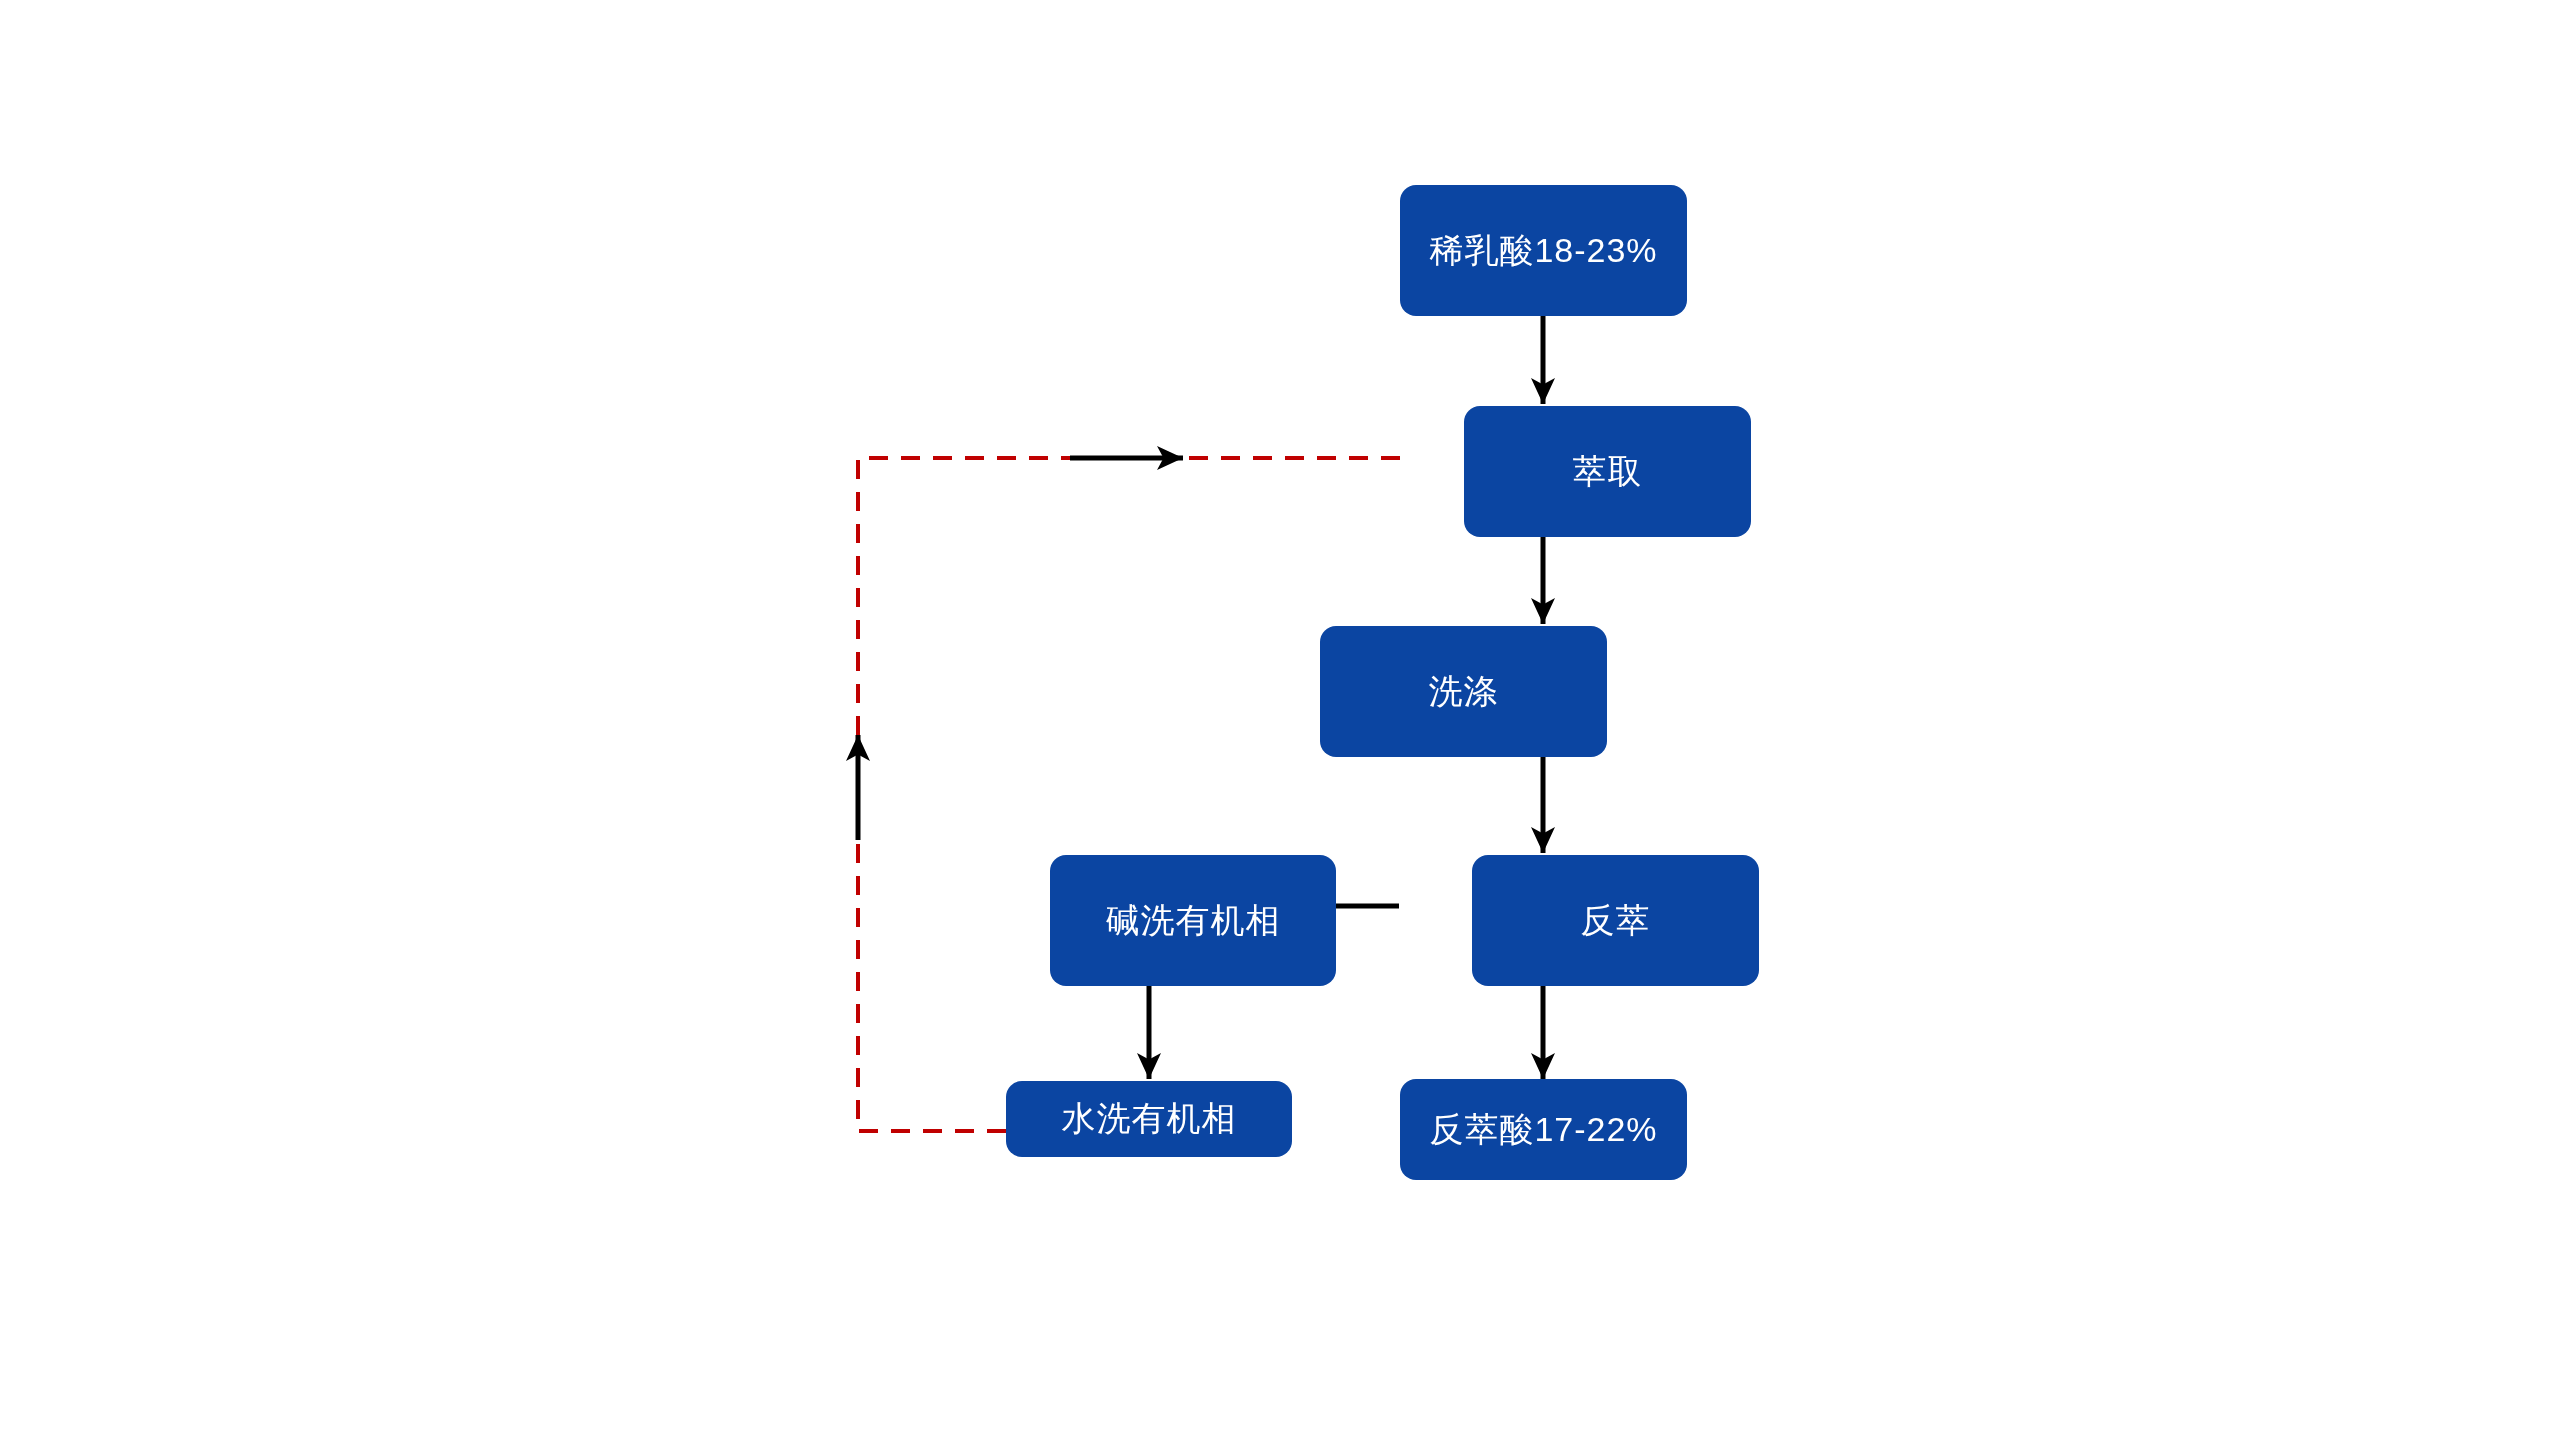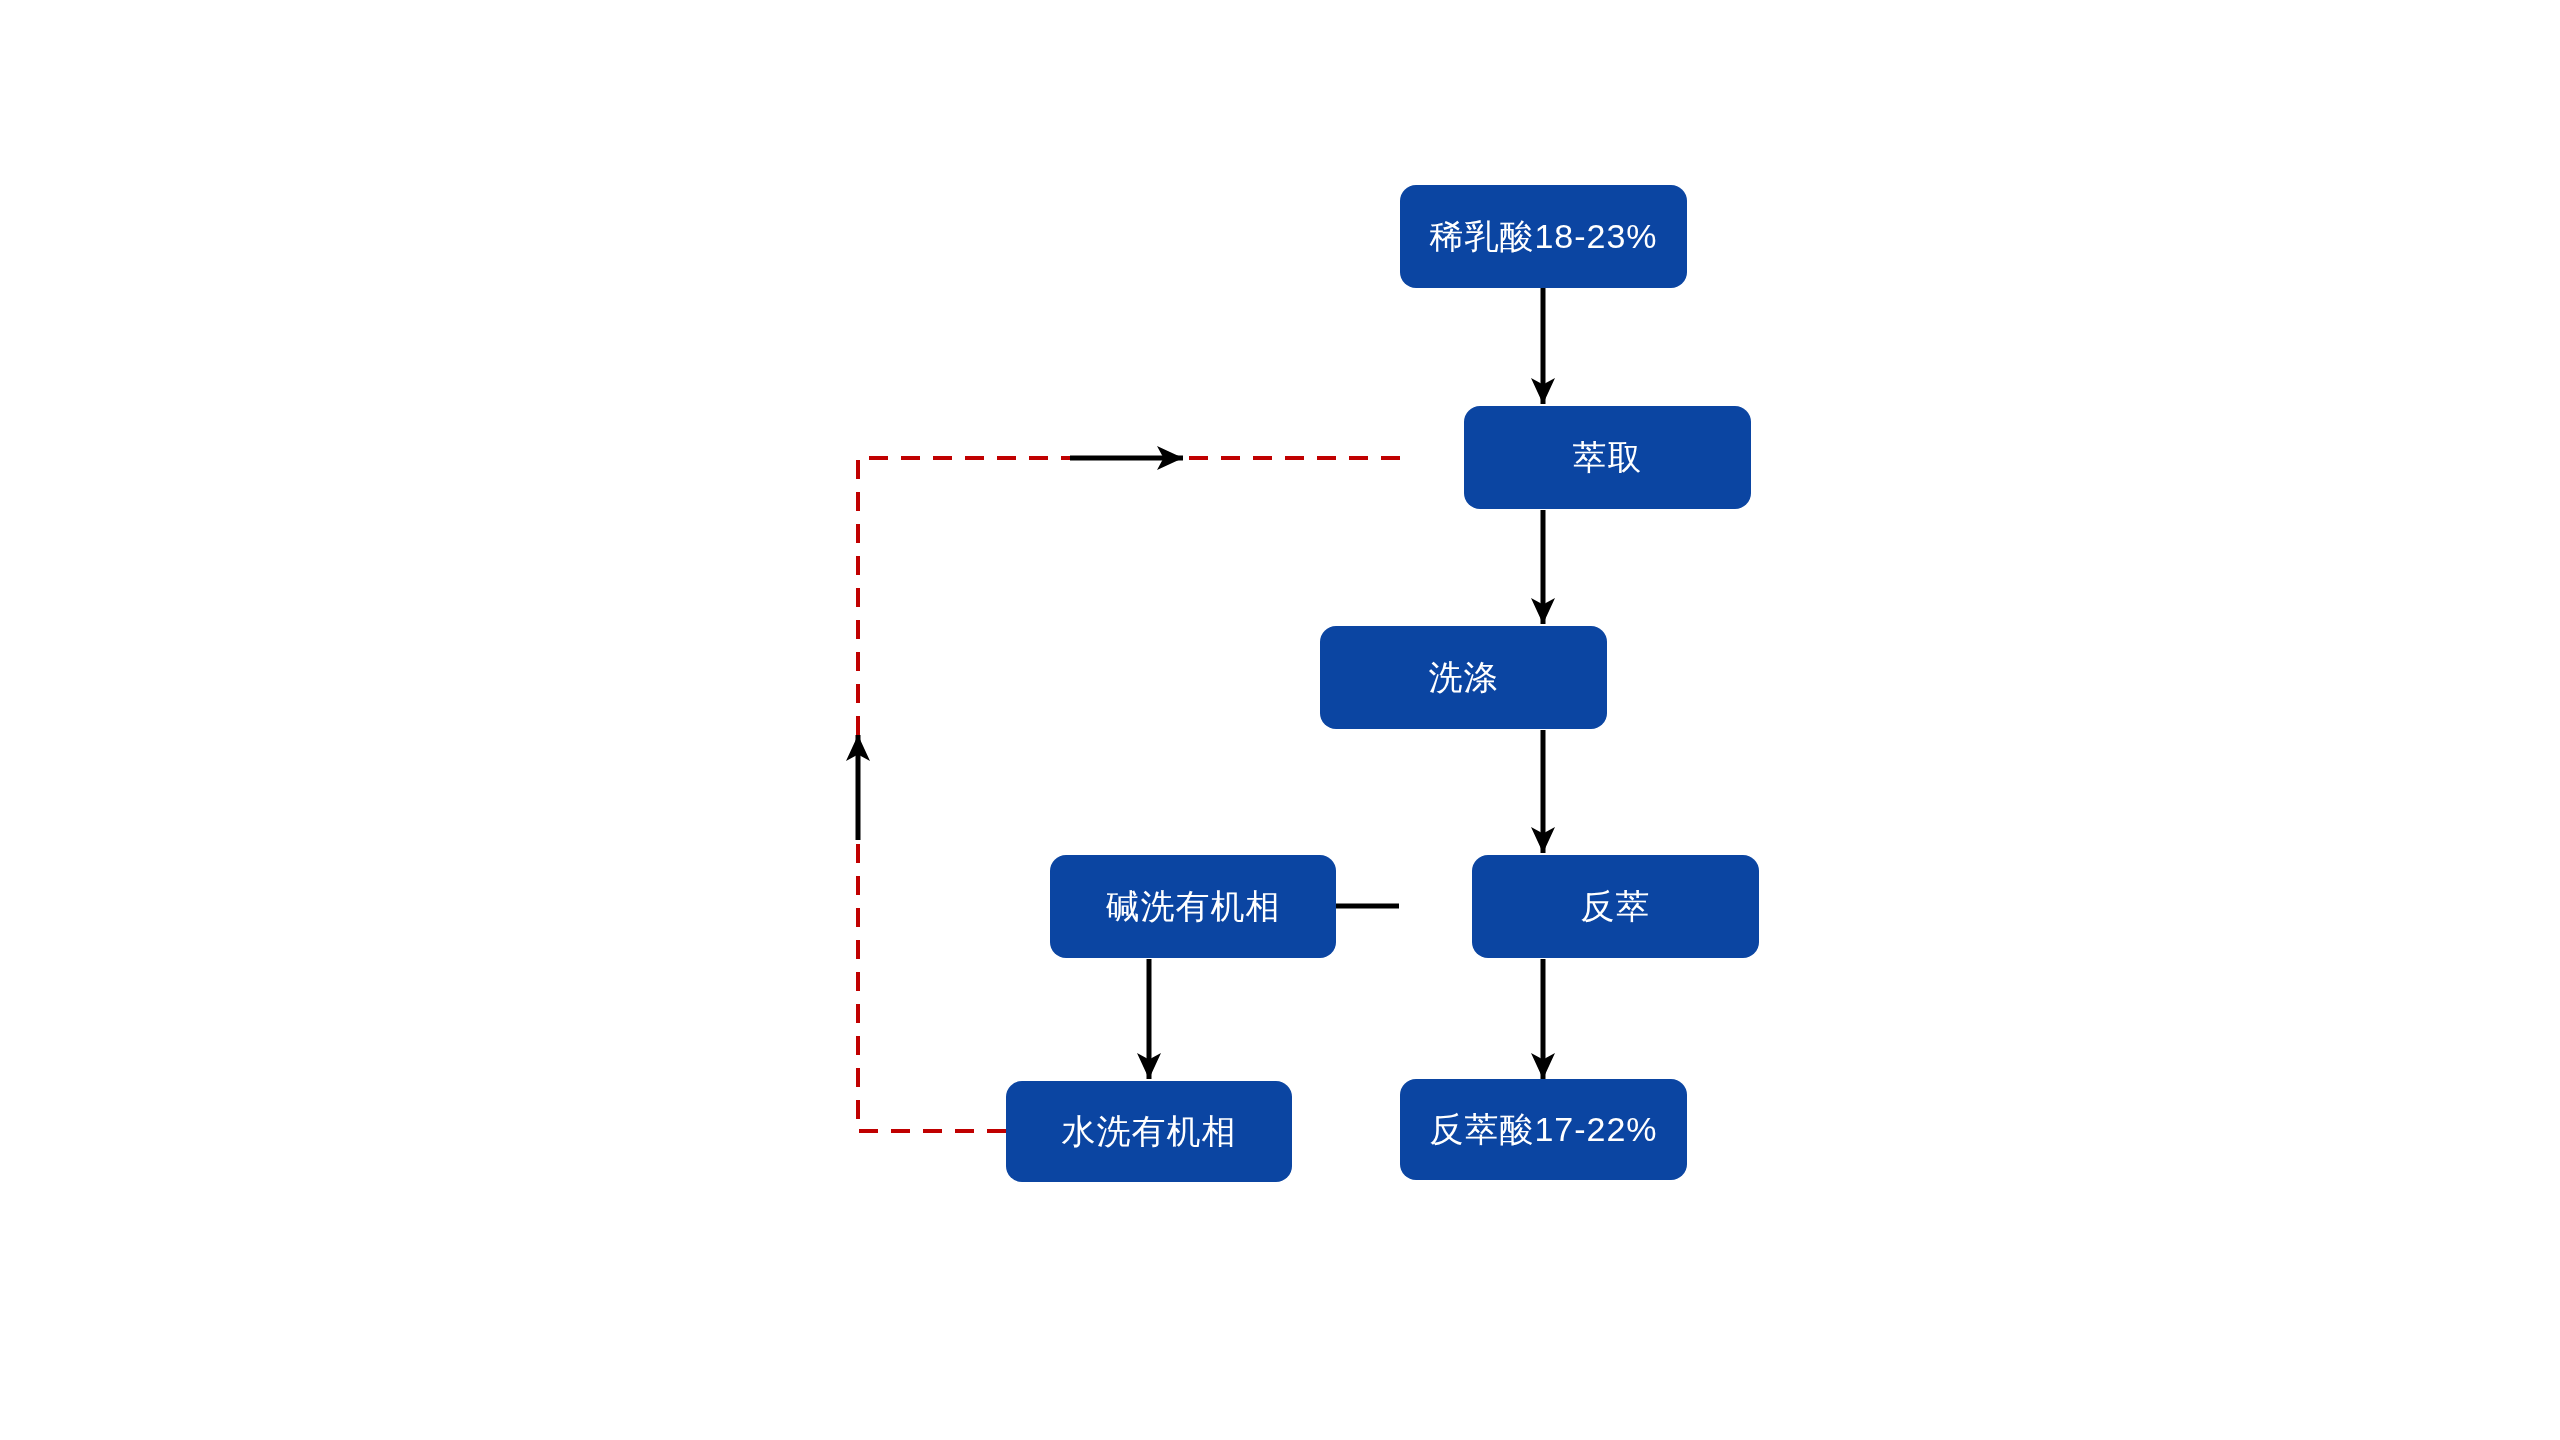--- a/index.html
+++ b/index.html
@@ -35,38 +35,38 @@
   .edge-dashed {
     stroke: var(--recycle);
     stroke-width: 4;
     stroke-dasharray: 19 13;
     fill: none;
   }
   .arrowhead-fill { fill: var(--arrow); }
   .node {
     position: absolute;
     width: 287px;
-    height: 103px;
+    height: 131px;
     background: var(--node-fill);
     border-radius: 16px;
     color: var(--node-text);
     display: flex;
     align-items: center;
     justify-content: center;
     font-size: 34px;
     letter-spacing: 1px;
     text-align: center;
     white-space: nowrap;
   }
   .node-dilute-lactic-acid      { left: 1400px; top: 185px; }
   .node-extraction              { left: 1464px; top: 406px; }
   .node-washing                 { left: 1320px; top: 626px; }
   .node-stripping               { left: 1472px; top: 855px; }
   .node-alkali-wash-organic     { left: 1050px; top: 855px; width: 286px; }
-  .node-water-wash-organic      { left: 1006px; top: 1081px; width: 286px; height: 101px; }
+  .node-water-wash-organic      { left: 1006px; top: 1081px; width: 286px; height: 76px; }
   .node-stripped-acid           { left: 1400px; top: 1079px; height: 101px; }
 </style>
 </head>
 <body>
 
 <div class="stage">
 
   <svg class="edges-layer" viewBox="0 0 2560 1440" xmlns="http://www.w3.org/2000/svg">
     <defs>
       <marker id="ah" markerUnits="userSpaceOnUse" markerWidth="30" markerHeight="28" refX="26" refY="13" orient="auto">

